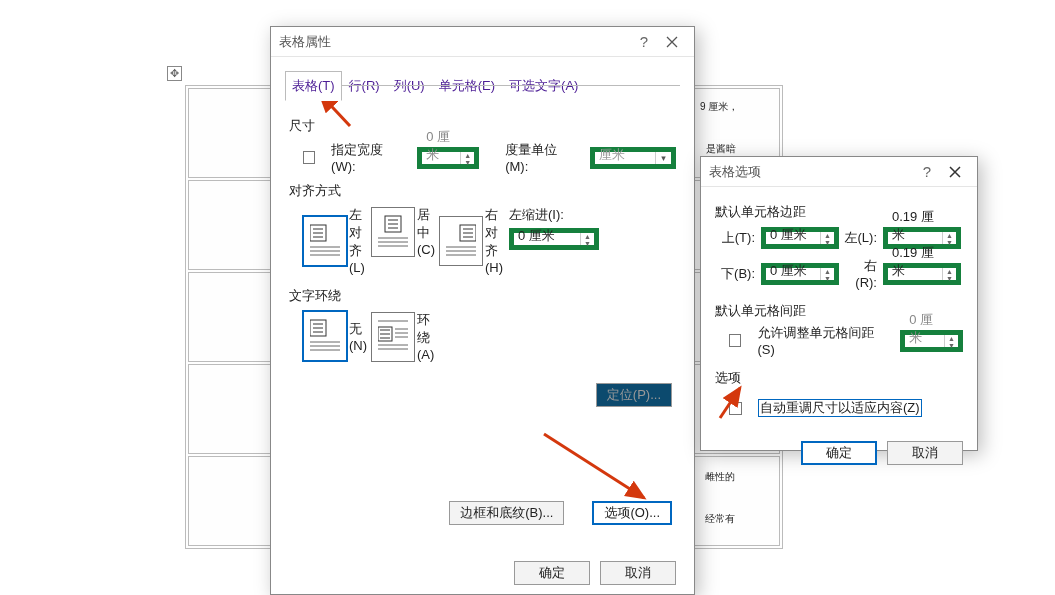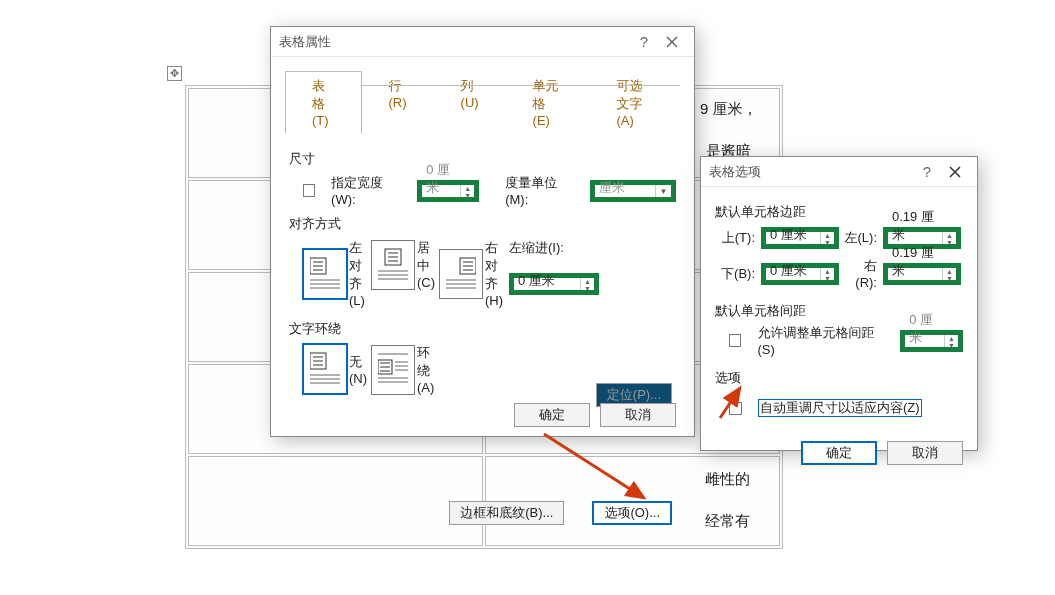--- a/index.html
+++ b/index.html
@@ -1,51 +1,51 @@
 <!DOCTYPE html>
 <html><head>
   <meta charset="utf-8">
   <style>
     *{box-sizing:border-box;font-family:"Microsoft YaHei","Segoe UI",sans-serif;font-size:13px}
     body{margin:0;width:1055px;height:595px;background:#fff;position:relative;overflow:hidden;color:#222}
     .docbg{position:absolute;inset:0;background:#fff}
     .doc-table{position:absolute;left:185px;top:85px;border:1px solid #bbb;background:#fefefe}
     .doc-table td{border:1px solid #bbb;width:295px;height:90px}
     .move-handle{position:absolute;left:167px;top:66px;width:15px;height:15px;border:1px solid #888;background:#fff;display:flex;align-items:center;justify-content:center;font-size:11px;color:#666}
-    .txt-frag{position:absolute;color:#222;font-size:15px}
+    .txt-frag{position:absolute;color:#222;font-size:10px}
     .dialog{position:absolute;background:#fff;border:1px solid #888;box-shadow:4px 4px 18px rgba(0,0,0,.25)}
-    .dlg1{left:270px;top:26px;width:425px;height:411px}
+    .dlg1{left:270px;top:26px;width:425px;height:569px}
     .dlg2{left:700px;top:156px;width:278px;height:295px}
     .titlebar{height:30px;display:flex;align-items:center;padding:0 8px;border-bottom:1px solid #e5e5e5;position:relative}
     .titlebar .ttl{flex:1;color:#555}
     .titlebar .help{width:28px;text-align:center;color:#666;font-size:15px}
     .titlebar .close{width:28px;text-align:center;color:#555;font-size:15px}
     .titlebar .close svg{display:block;margin:0 auto}
     .tabs{display:flex;padding:14px 14px 0 14px}
-    .tab{padding:5px 26px;border:1px solid transparent;color:#a16207;cursor:default}
+    .tab{padding:5px 6px;border:1px solid transparent;color:#4c1d95;cursor:default}
     .tab.active{border-color:#bbb;border-bottom-color:#fff;background:#fff;position:relative;z-index:2}
     .tabsep{position:absolute;left:14px;right:14px;top:58px;height:1px;background:#bbb;z-index:1}
     .body1{padding:8px 18px 0 18px;position:relative}
     .grp-label{margin-top:8px;margin-bottom:4px;color:#222}
     .row{display:flex;align-items:center;gap:16px}
     .chk{width:13px;height:13px;border:1px solid #777;background:#fff}
     .spin,.sel{height:22px;border:5px solid #15803d;background:#fff;display:flex;align-items:flex-end}
     .spin{padding:0 14px 0 4px;position:relative;min-width:62px;color:#888}
     .spin.enabled{color:#222}
     .spin .arrs{position:absolute;right:0;top:0;bottom:0;width:14px;border-left:1px solid #ccc;display:flex;flex-direction:column}
     .spin .arrs div{flex:1;display:flex;align-items:center;justify-content:center;font-size:7px;color:#666}
     .sel{padding:0 4px;min-width:78px;position:relative;color:#222}
     .sel .dd{position:absolute;right:0;top:0;bottom:0;width:16px;border-left:1px solid #ccc;display:flex;align-items:center;justify-content:center;font-size:9px;color:#555}
     .sel.dis{color:#999}
     .align-row{display:flex;gap:14px;margin-top:6px;align-items:flex-start}
     .align-opt{display:flex;flex-direction:row;align-items:center;gap:2px;width:54px}
     .thumb{width:44px;height:50px;border:1px solid #777;background:#fff;display:flex;align-items:center;justify-content:center;padding:6px}
     .thumb.sel-on{outline:2px solid #0067c0;outline-offset:-1px;border-color:#0067c0}
     .thumb svg{display:block}
-    .indent{display:flex;flex-direction:column;gap:16px;margin-left:2px}
+    .indent{display:flex;flex-direction:column;gap:4px;margin-left:2px}
     .btn{height:24px;min-width:76px;border:1px solid #999;background:#f3f3f3;display:inline-flex;align-items:center;justify-content:center;padding:0 10px}
     .btn.dis{color:#999;background:#0c4a6e}
     .btn.primary{border:2px solid #0067c0;background:#fff}
     .footer1{position:absolute;left:0;right:0;bottom:0;height:42px;display:flex;align-items:center;justify-content:flex-end;gap:10px;padding:0 18px;border-top:none}
     .pos-btn{position:absolute;right:22px;top:356px}
     .bb-row{position:absolute;right:22px;top:474px;display:flex;gap:28px}
     .arrow{position:absolute;pointer-events:none}
     .body2{padding:8px 14px}
     .marg-grid{display:grid;grid-template-columns:36px 78px 36px 78px;row-gap:8px;column-gap:4px;align-items:center;margin-top:6px}
     .marg-grid .lbl{text-align:right;padding-right:2px}

